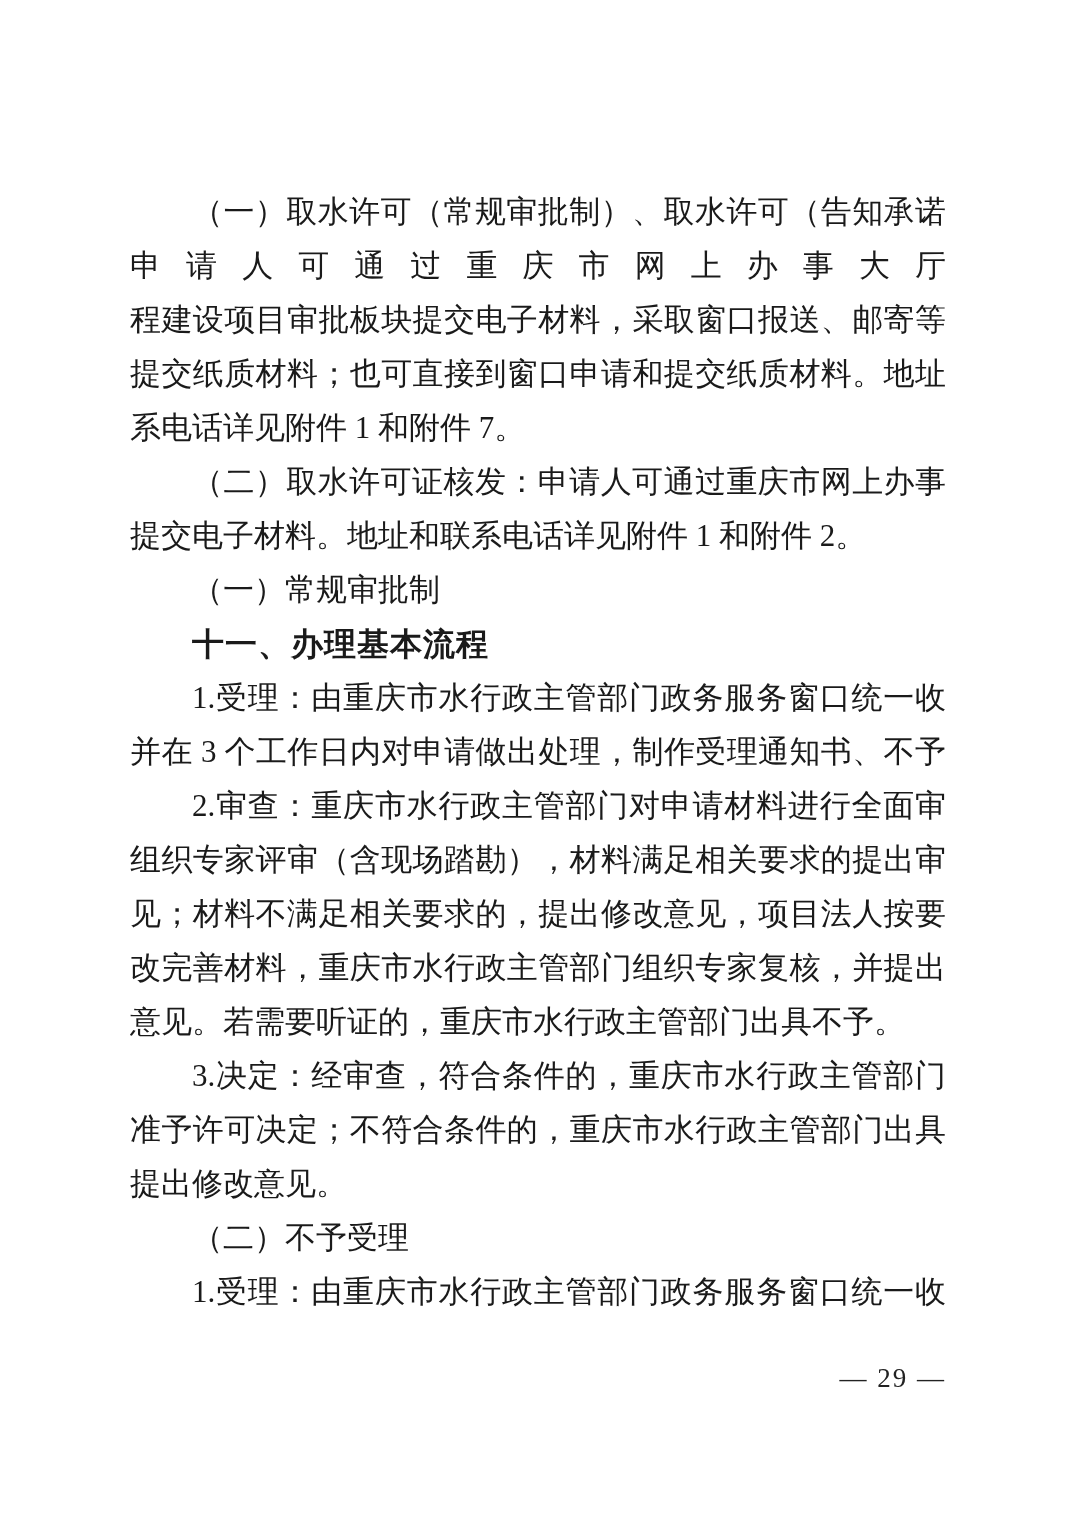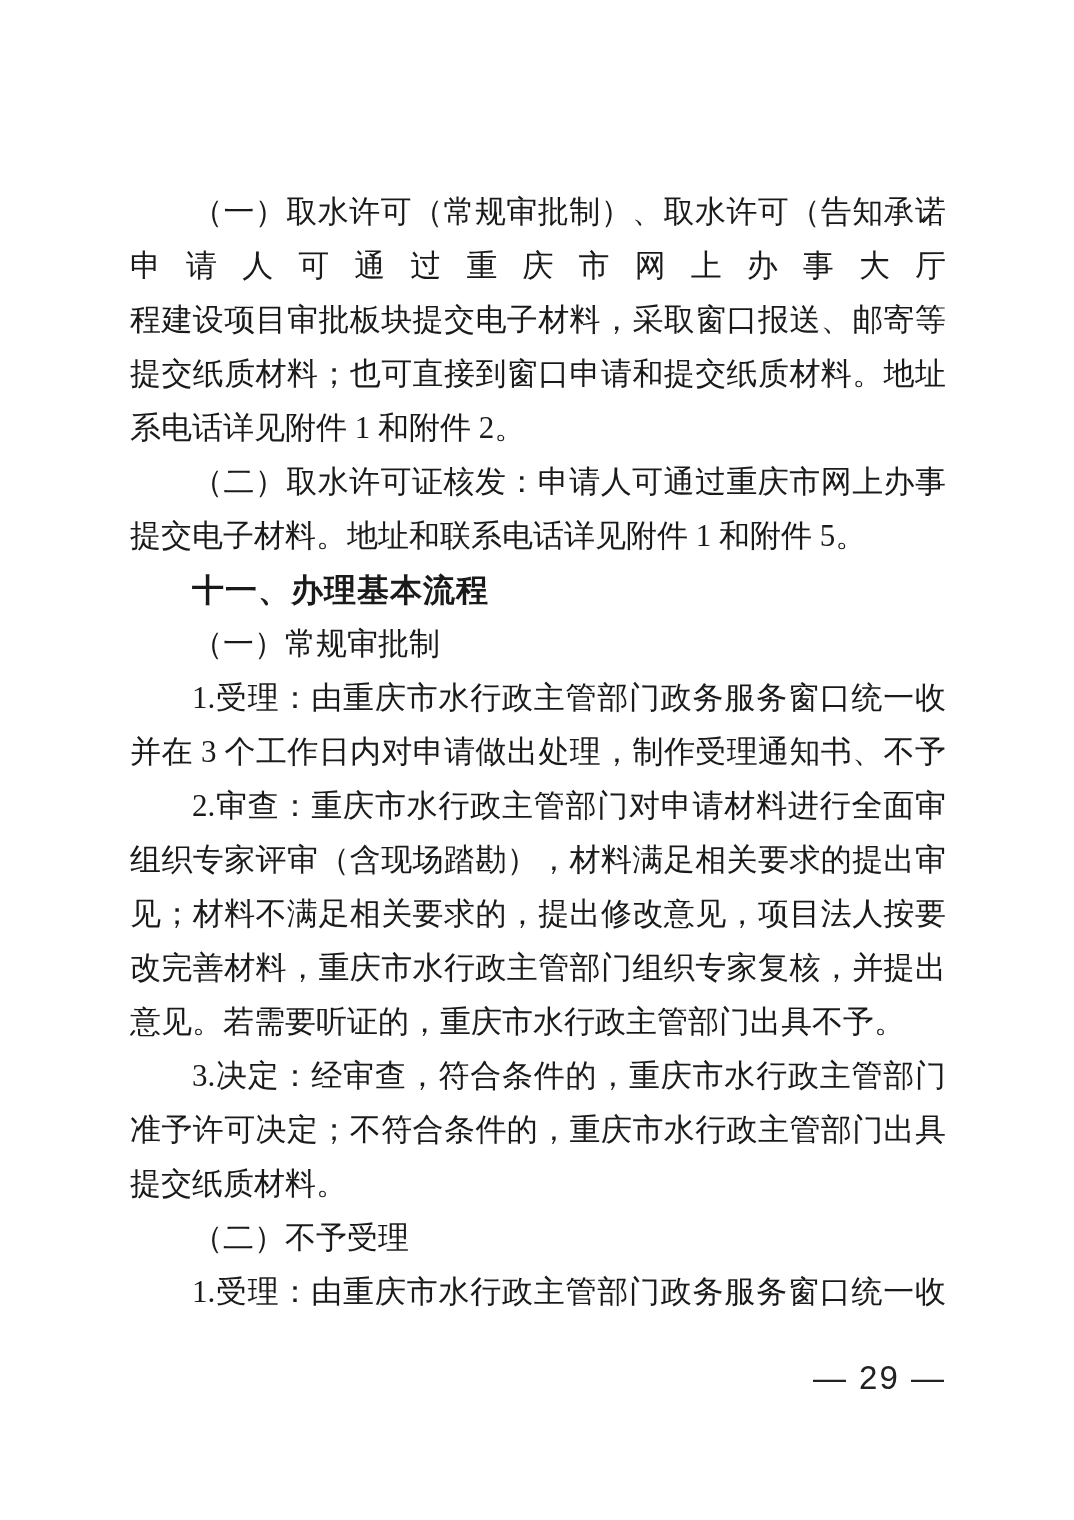--- a/index.html
+++ b/index.html
@@ -48,64 +48,64 @@
     font-family: "Liberation Sans", sans-serif;
     font-weight: 700;
     font-size: 32px;
     letter-spacing: 1px;
     text-align-last: left;
   }
   .page-number {
     position: absolute;
     top: 1363px;
     right: 128px;
-    font-size: 33px;
+    font-size: 27px;
     line-height: 30px;
     color: #222222;
-    font-family: Liberation Sans, sans-serif;
+    font-family: Liberation Serif, serif;
     letter-spacing: 2px;
   }
 </style>
 </head>
 <body>
 
 <div class="doc-page">
   <div class="doc-content">
       <div class="para body">
         <div class="line indent fill">（一）取水许可（常规审批制）、取水许可（告知承诺制）：</div>
         <div class="line fill">申请人可通过重庆市网上办事大厅（https://zwykb.cq.gov.cn/）工</div>
         <div class="line fill">程建设项目审批板块提交电子材料，采取窗口报送、邮寄等方式</div>
         <div class="line fill">提交纸质材料；也可直接到窗口申请和提交纸质材料。地址和联</div>
-        <div class="line">系电话详见附件 1 和附件 2。</div>
+        <div class="line">系电话详见附件 1 和附件 7。</div>
       </div>
       <div class="para body">
         <div class="line indent fill">（二）取水许可证核发：申请人可通过重庆市网上办事大厅</div>
-        <div class="line">提交电子材料。地址和联系电话详见附件 1 和附件 5。</div>
+        <div class="line">提交电子材料。地址和联系电话详见附件 1 和附件 2。</div>
+      </div>
+      <div class="para body">
+        <div class="line indent">（一）常规审批制</div>
       </div>
       <div class="para heading">
         <div class="line indent">十一、办理基本流程</div>
-      </div>
-      <div class="para body">
-        <div class="line indent">（一）常规审批制</div>
       </div>
       <div class="para body">
         <div class="line indent fill">1.受理：由重庆市水行政主管部门政务服务窗口统一收件，</div>
         <div class="line fill">并在 3 个工作日内对申请做出处理，制作受理通知书、不予受理</div>
       </div>
       <div class="para body">
         <div class="line indent fill">2.审查：重庆市水行政主管部门对申请材料进行全面审查，</div>
         <div class="line fill">组织专家评审（含现场踏勘），材料满足相关要求的提出审查意</div>
         <div class="line fill">见；材料不满足相关要求的，提出修改意见，项目法人按要求修</div>
         <div class="line fill">改完善材料，重庆市水行政主管部门组织专家复核，并提出复核</div>
         <div class="line">意见。若需要听证的，重庆市水行政主管部门出具不予。</div>
       </div>
       <div class="para body">
         <div class="line indent fill">3.决定：经审查，符合条件的，重庆市水行政主管部门出具</div>
         <div class="line fill">准予许可决定；不符合条件的，重庆市水行政主管部门出具不予</div>
-        <div class="line">提交纸质材料。</div>
+        <div class="line">提出修改意见。</div>
       </div>
       <div class="para body">
         <div class="line indent">（二）不予受理</div>
       </div>
       <div class="para body">
         <div class="line indent fill">1.受理：由重庆市水行政主管部门政务服务窗口统一收件，</div>
       </div>
     </div>
   <div class="page-number">— 29 —</div>
 </div>

